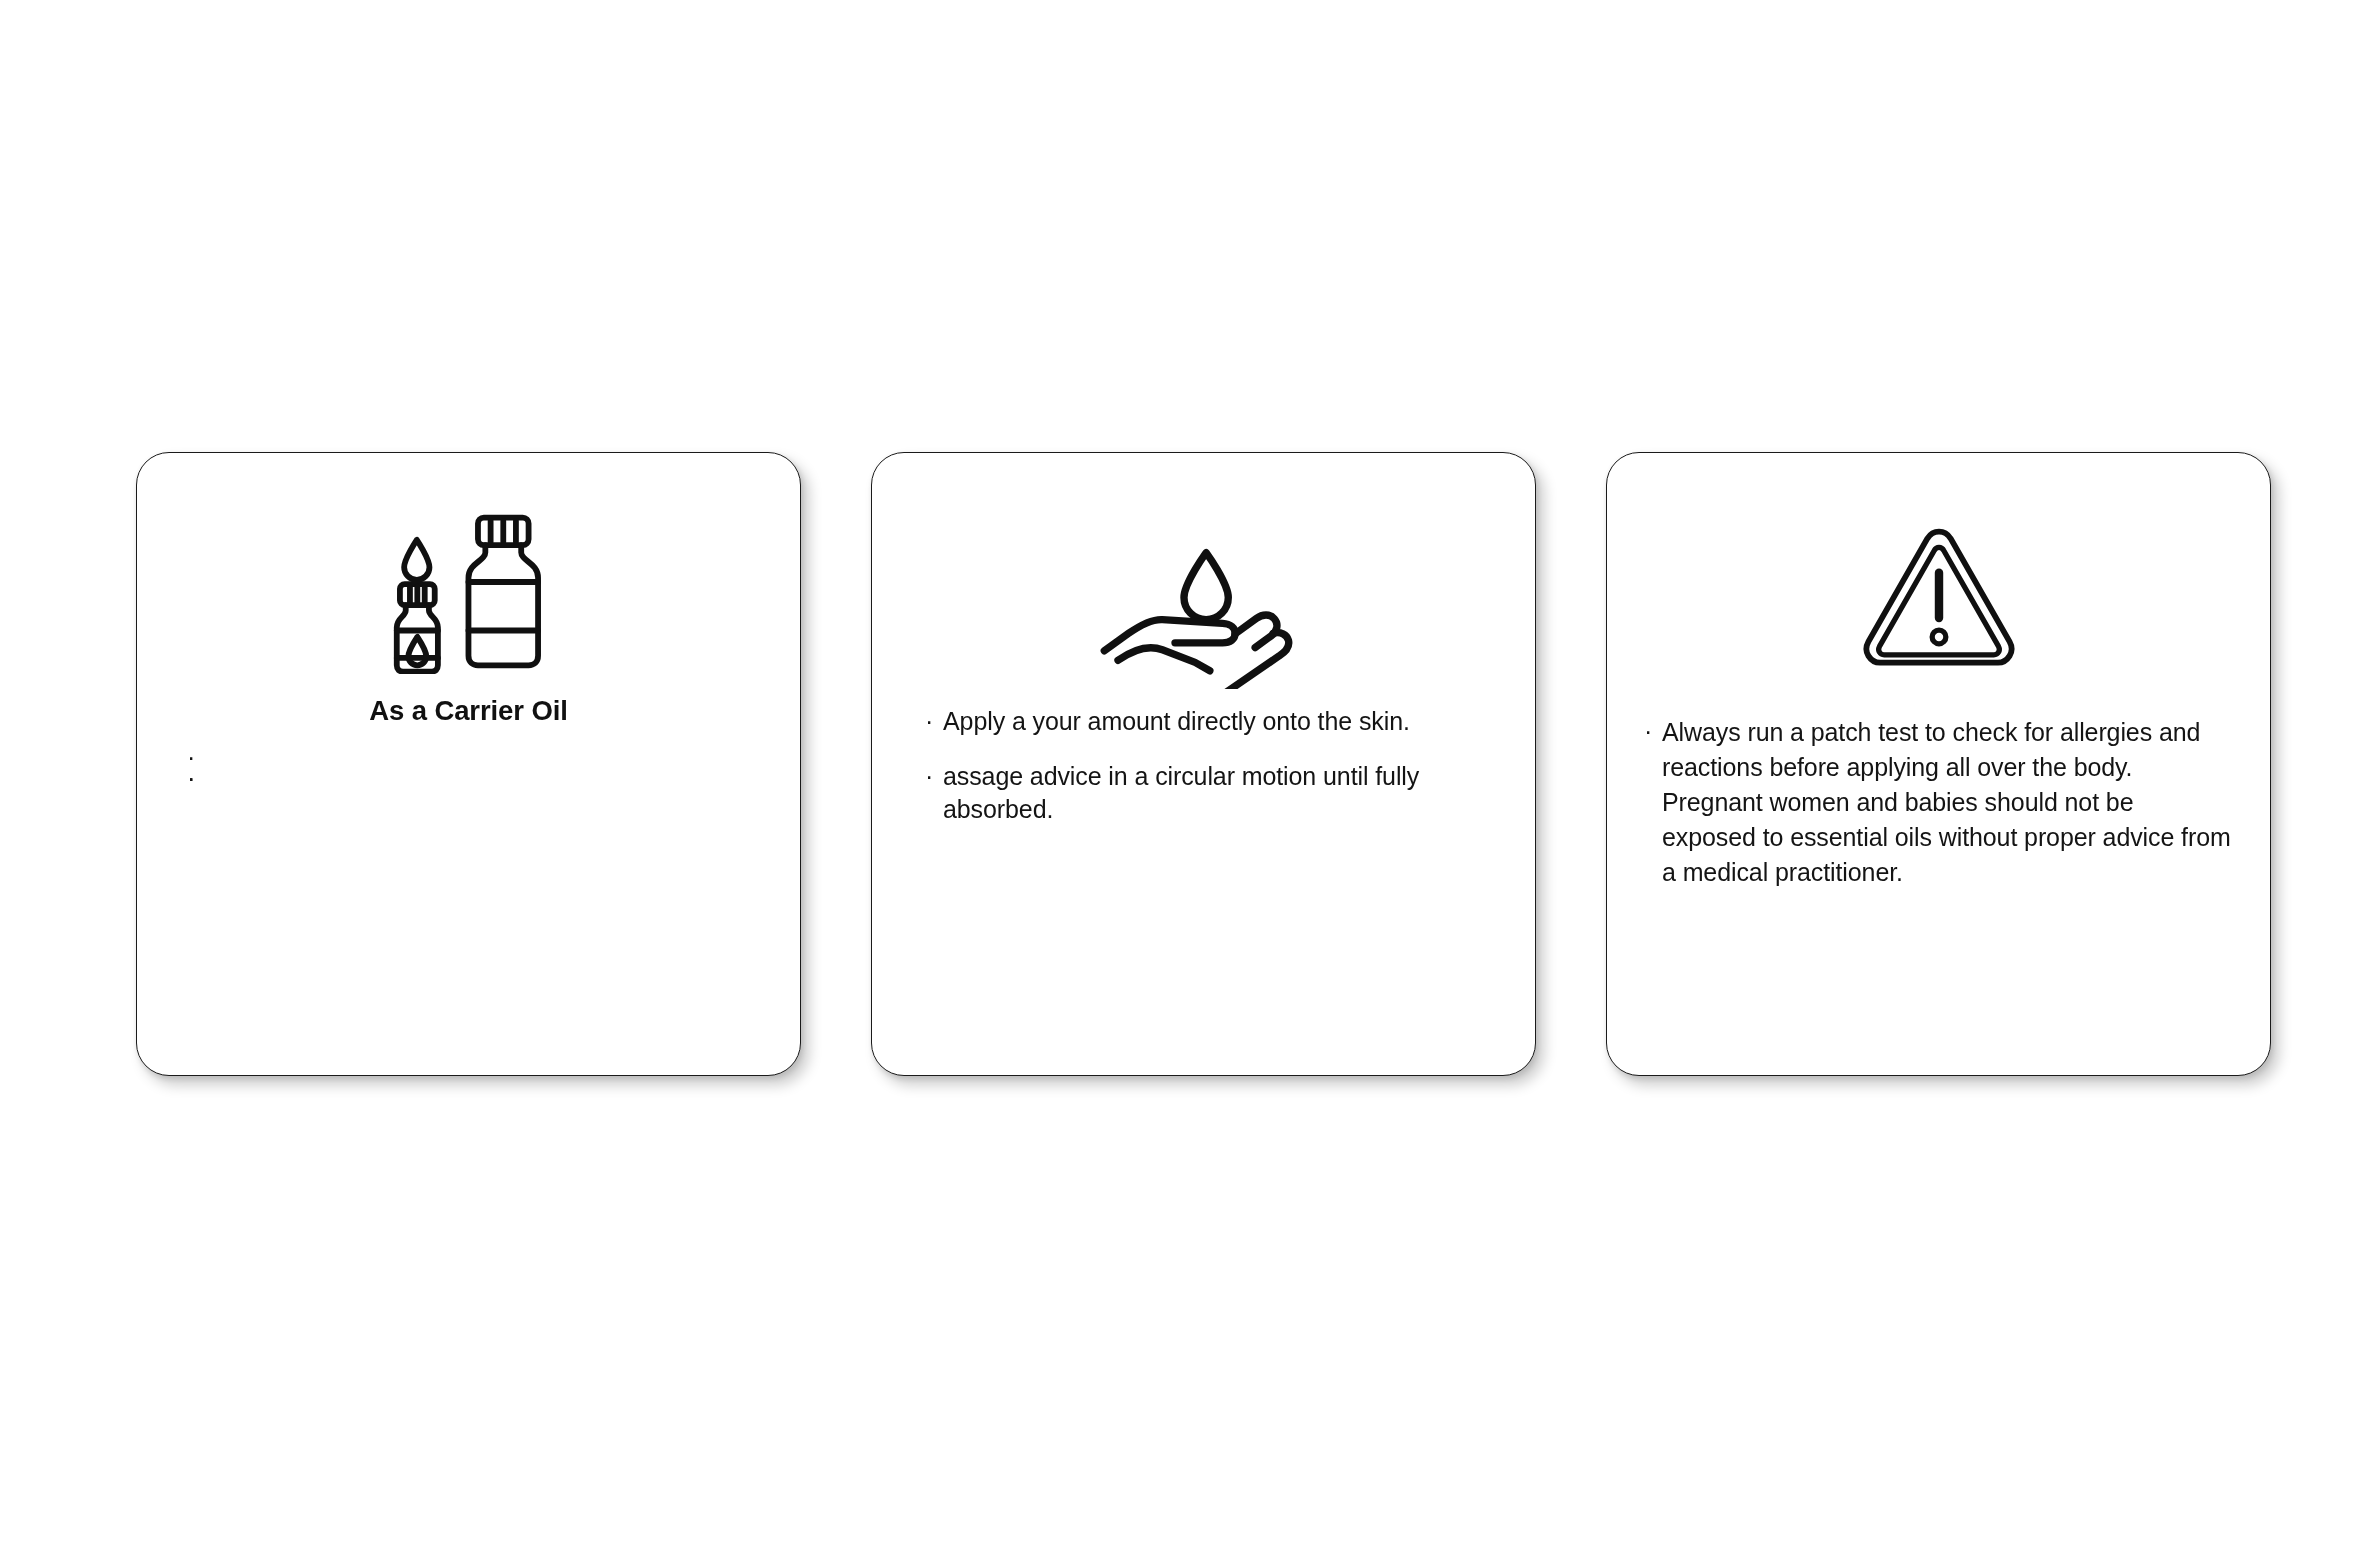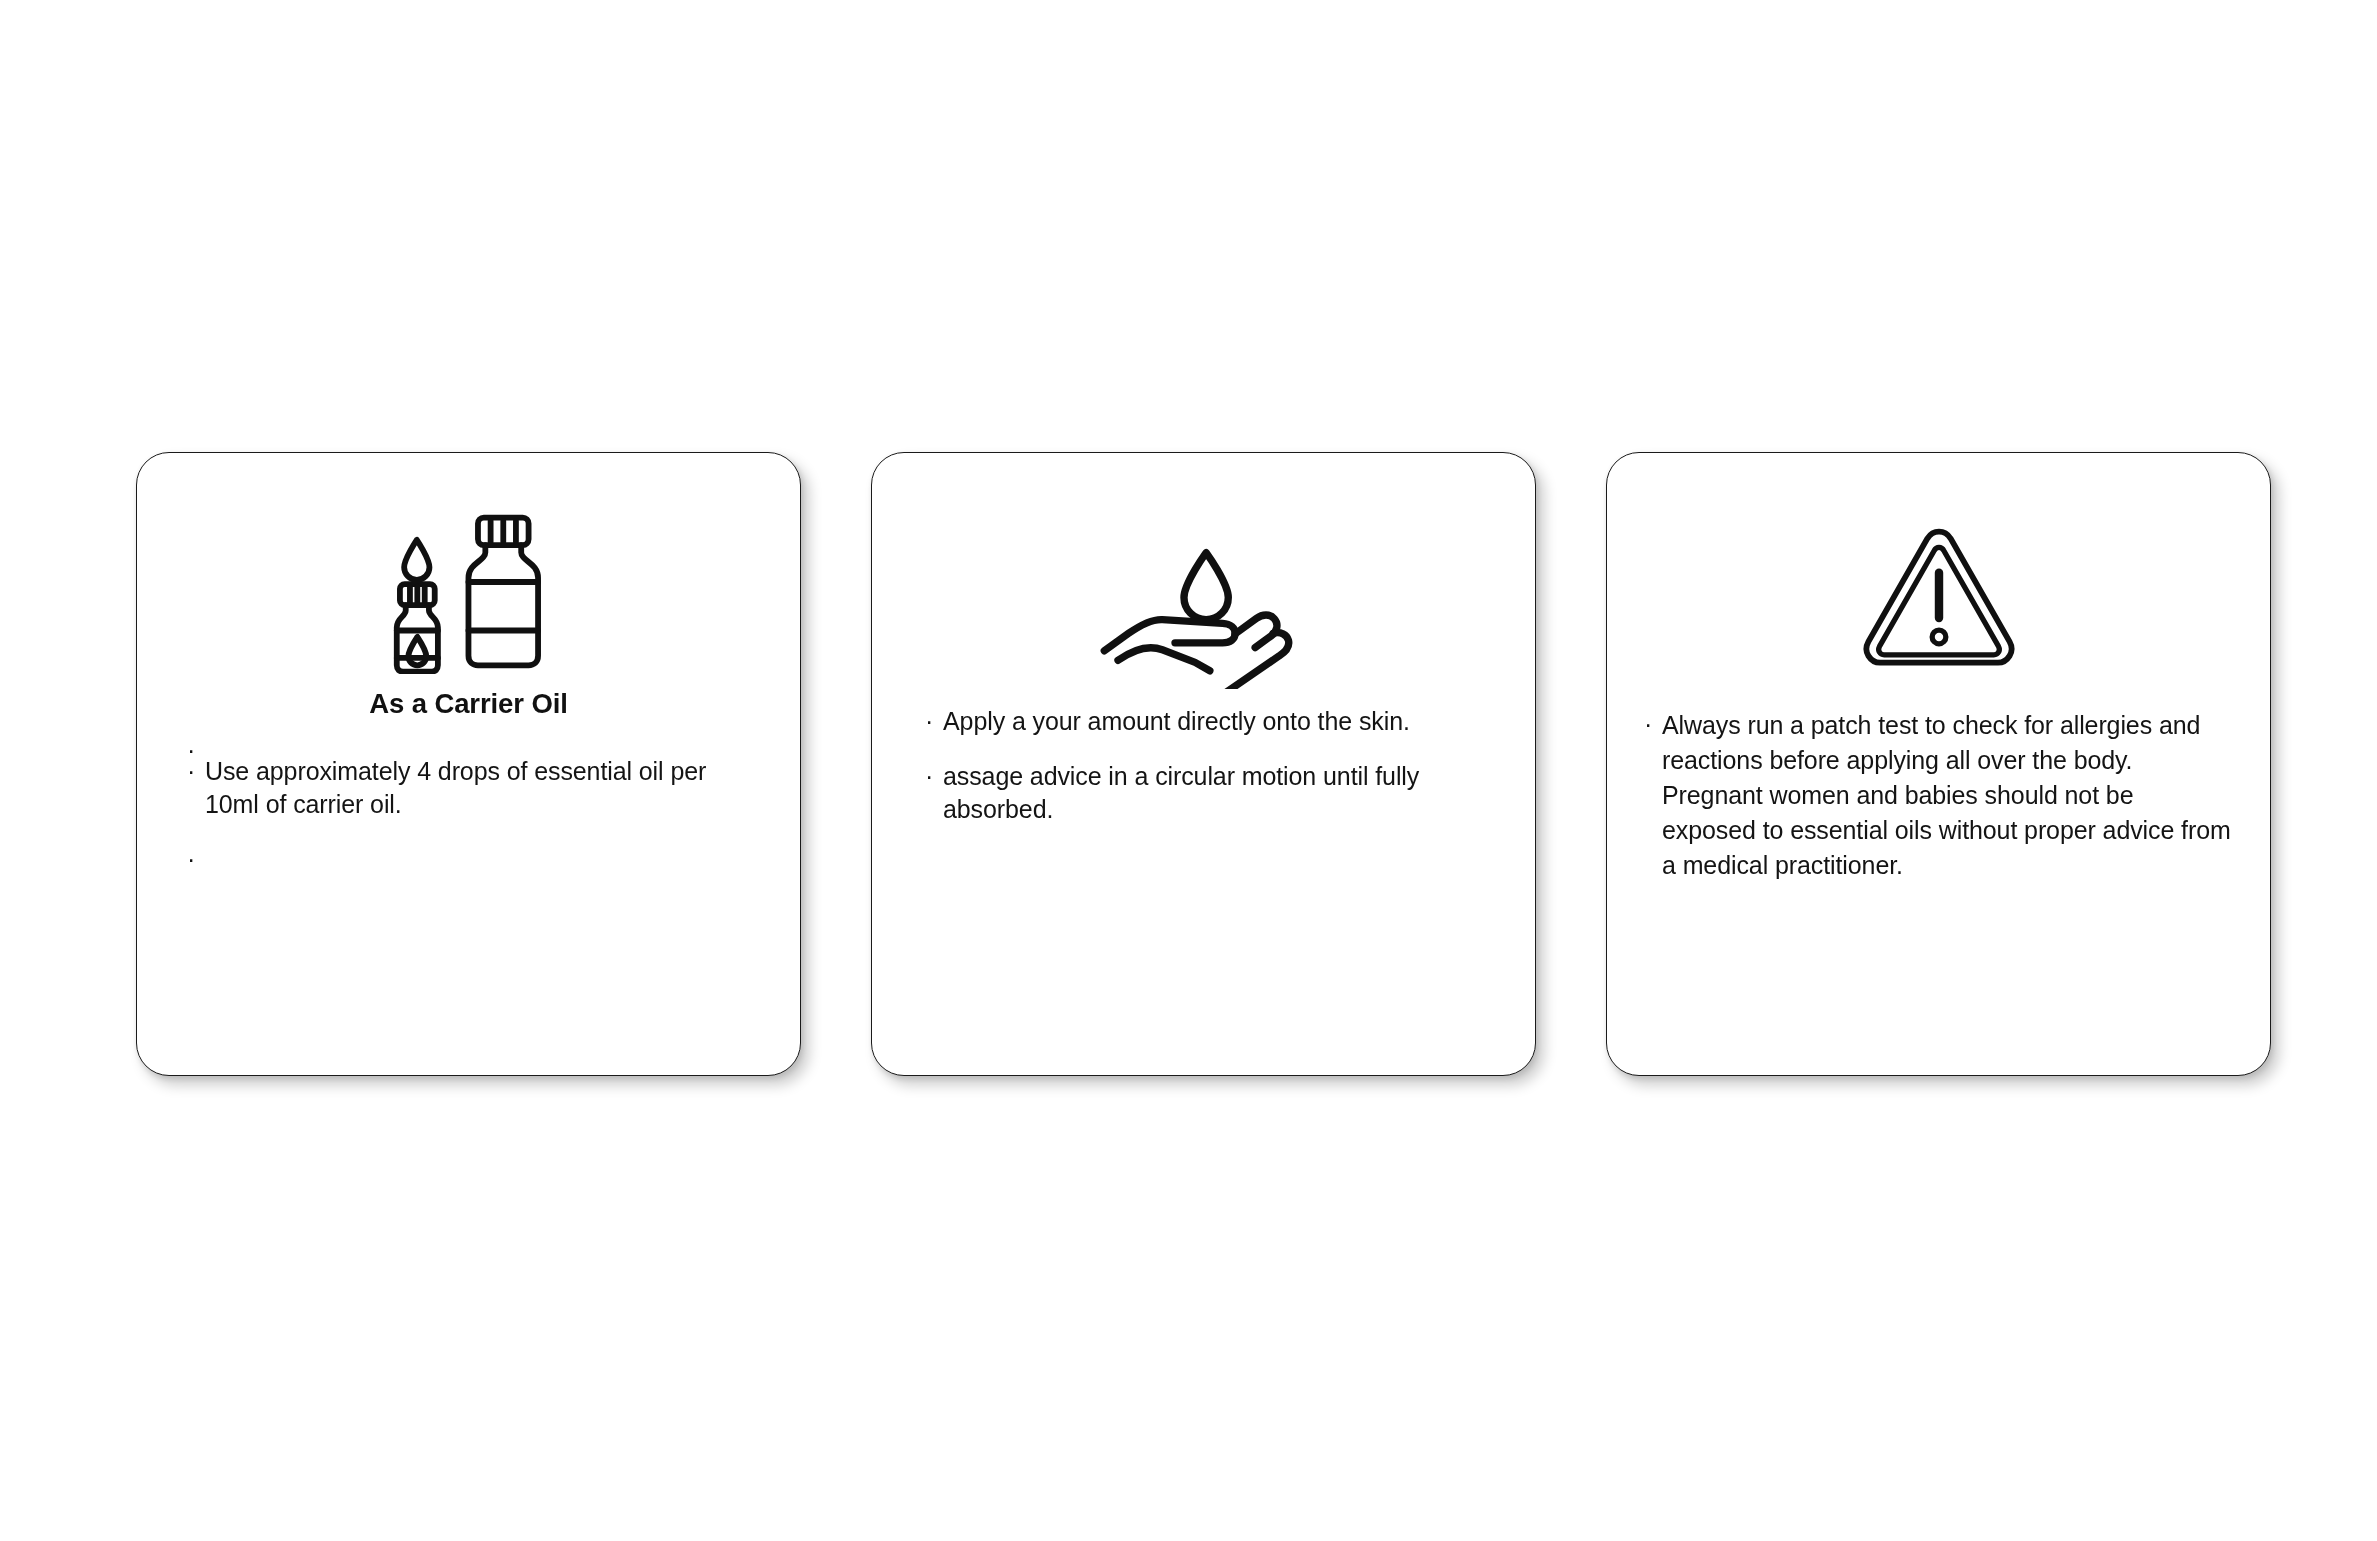--- a/index.html
+++ b/index.html
@@ -62,21 +62,21 @@
 
   .icon-svg { display: block; }
 
   .card-title {
     font-size: 27.5px;
     font-weight: 700;
     color: #111111;
     letter-spacing: -0.1px;
     text-align: center;
     line-height: 1;
-    margin-top: 16px;
+    margin-top: 23px;
     width: 100%;
   }
 
   .bullets {
     list-style: none;
     margin: 0;
     padding: 0;
     width: 100%;
     box-sizing: border-box;
   }
@@ -145,21 +145,20 @@
       </div>
 
       <div class="card-title">As a Carrier Oil</div>
 
       <ul class="bullets pad-a">
         <li class="bullet">
           <span class="dot">·</span>
         </li>
         <li class="bullet">
           <span class="dot">·</span>
-          <span class="btext">Use approximately 4 drops of essential oil per 10ml of carrier oil.</span>
         </li>
         <li class="bullet">
           <span class="dot">·</span>
         </li>
       </ul>
 
       <div class="spacer"></div>
     </div>
 
     <div class="card card-b">

